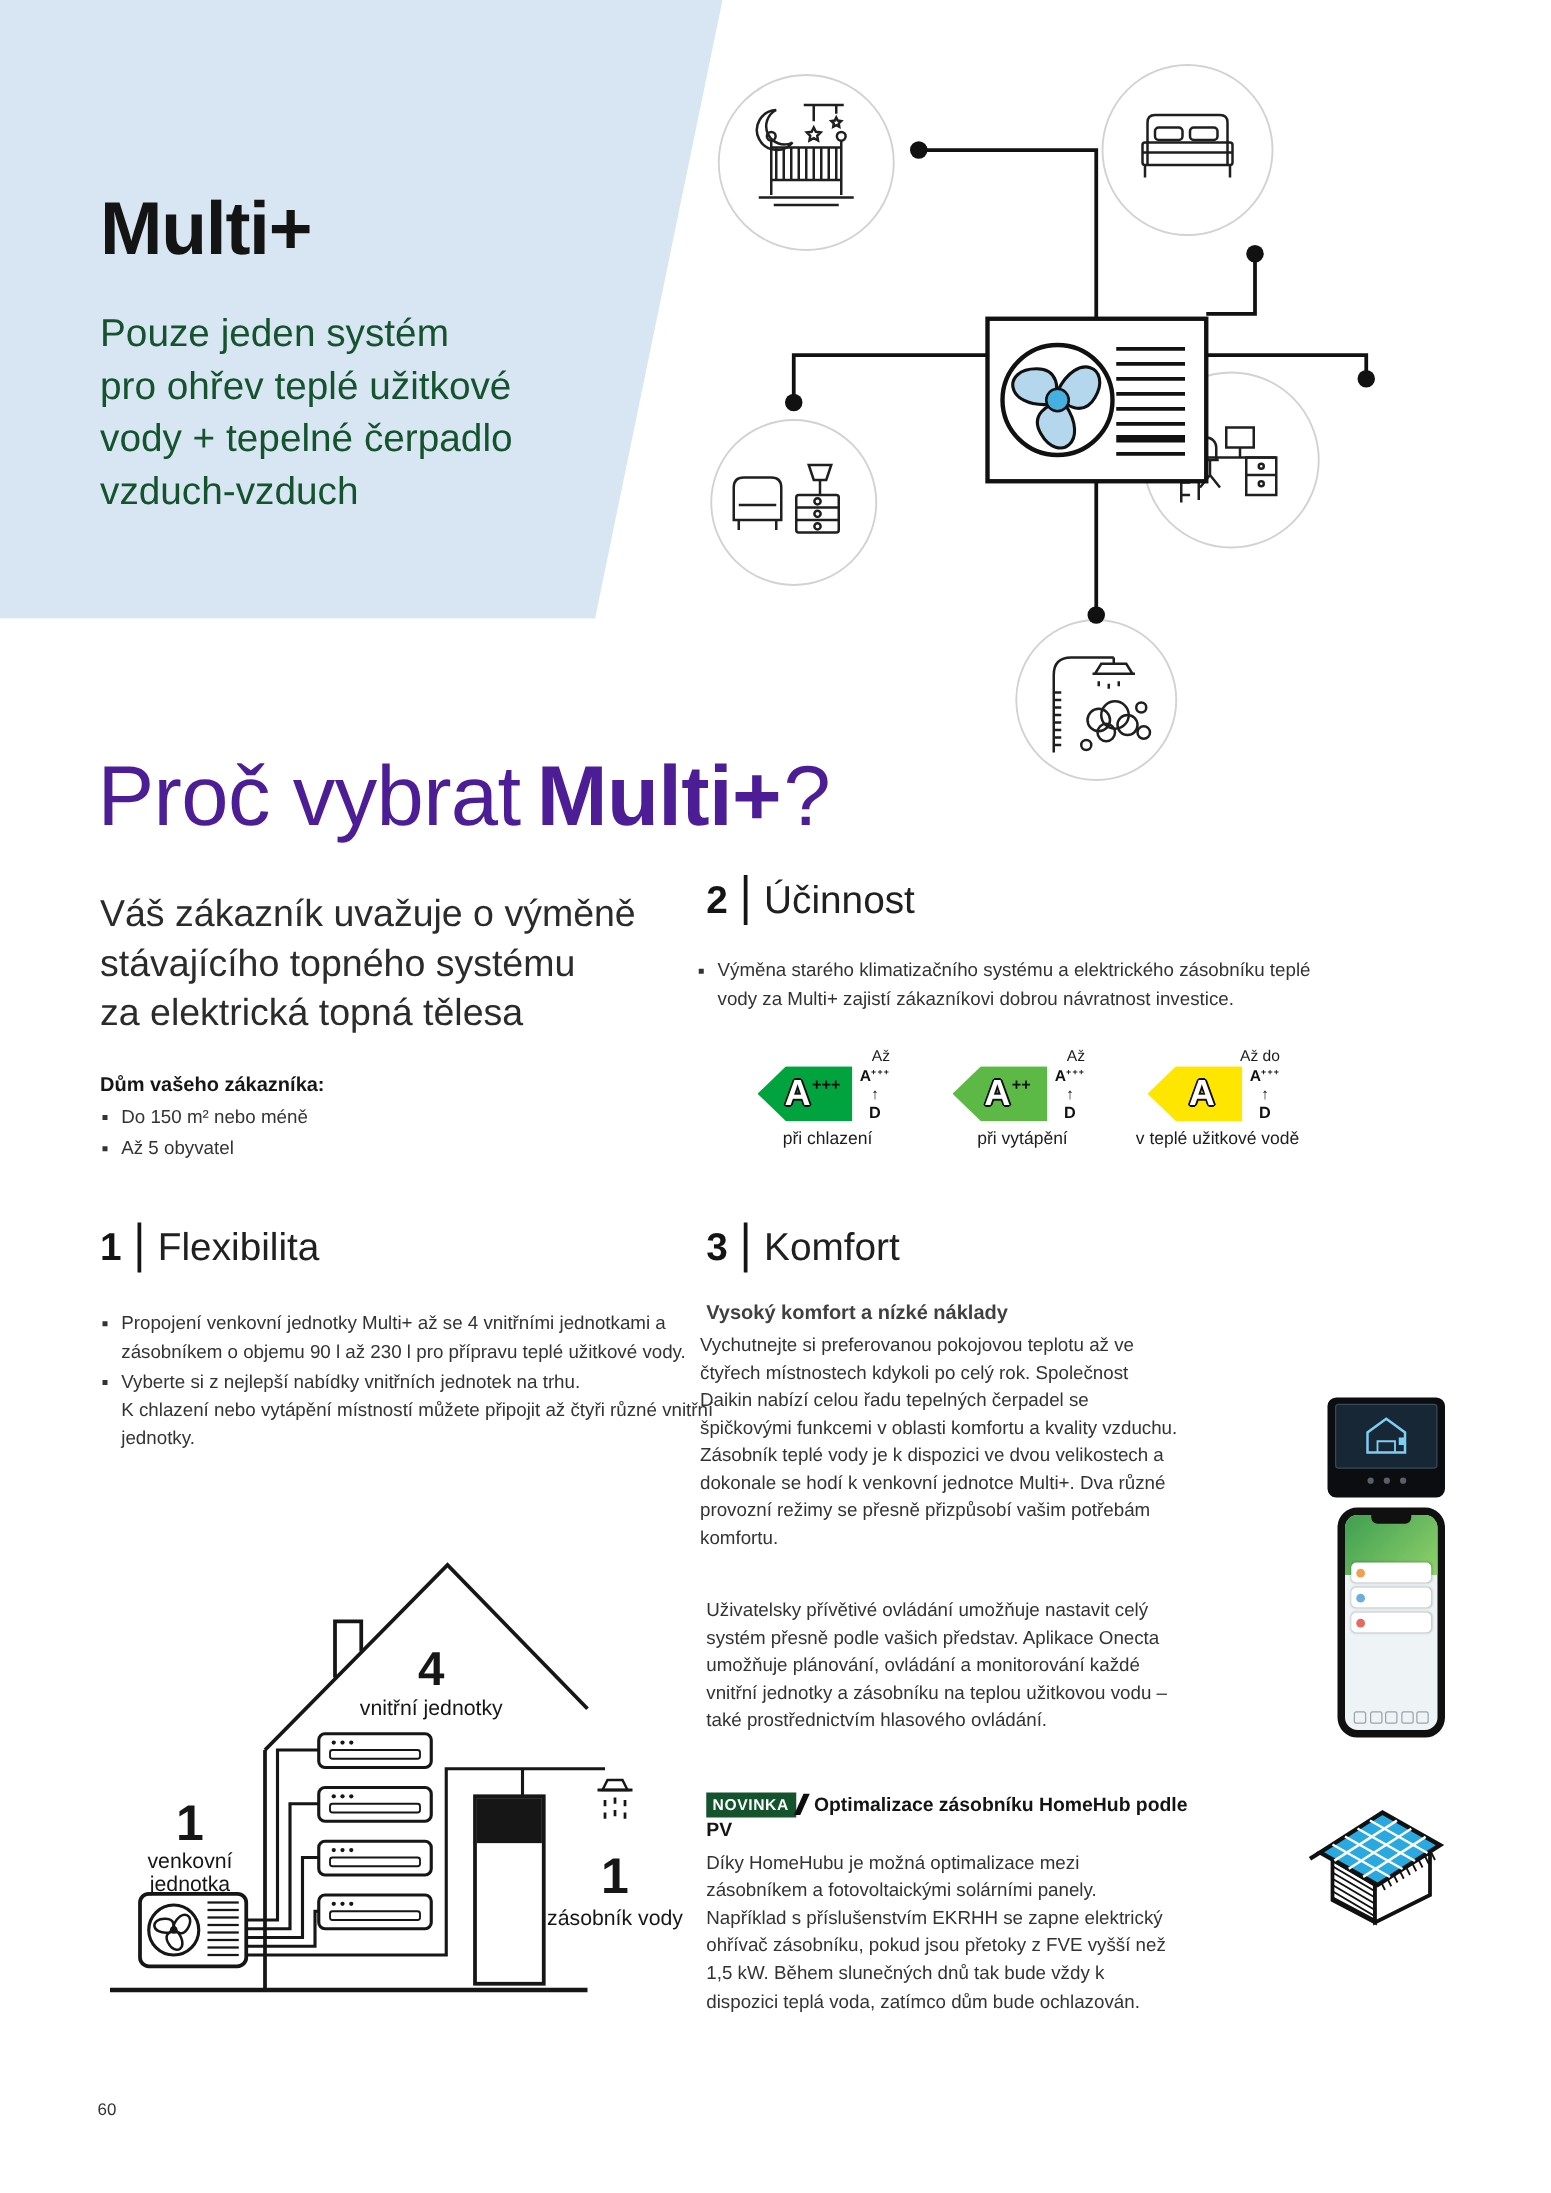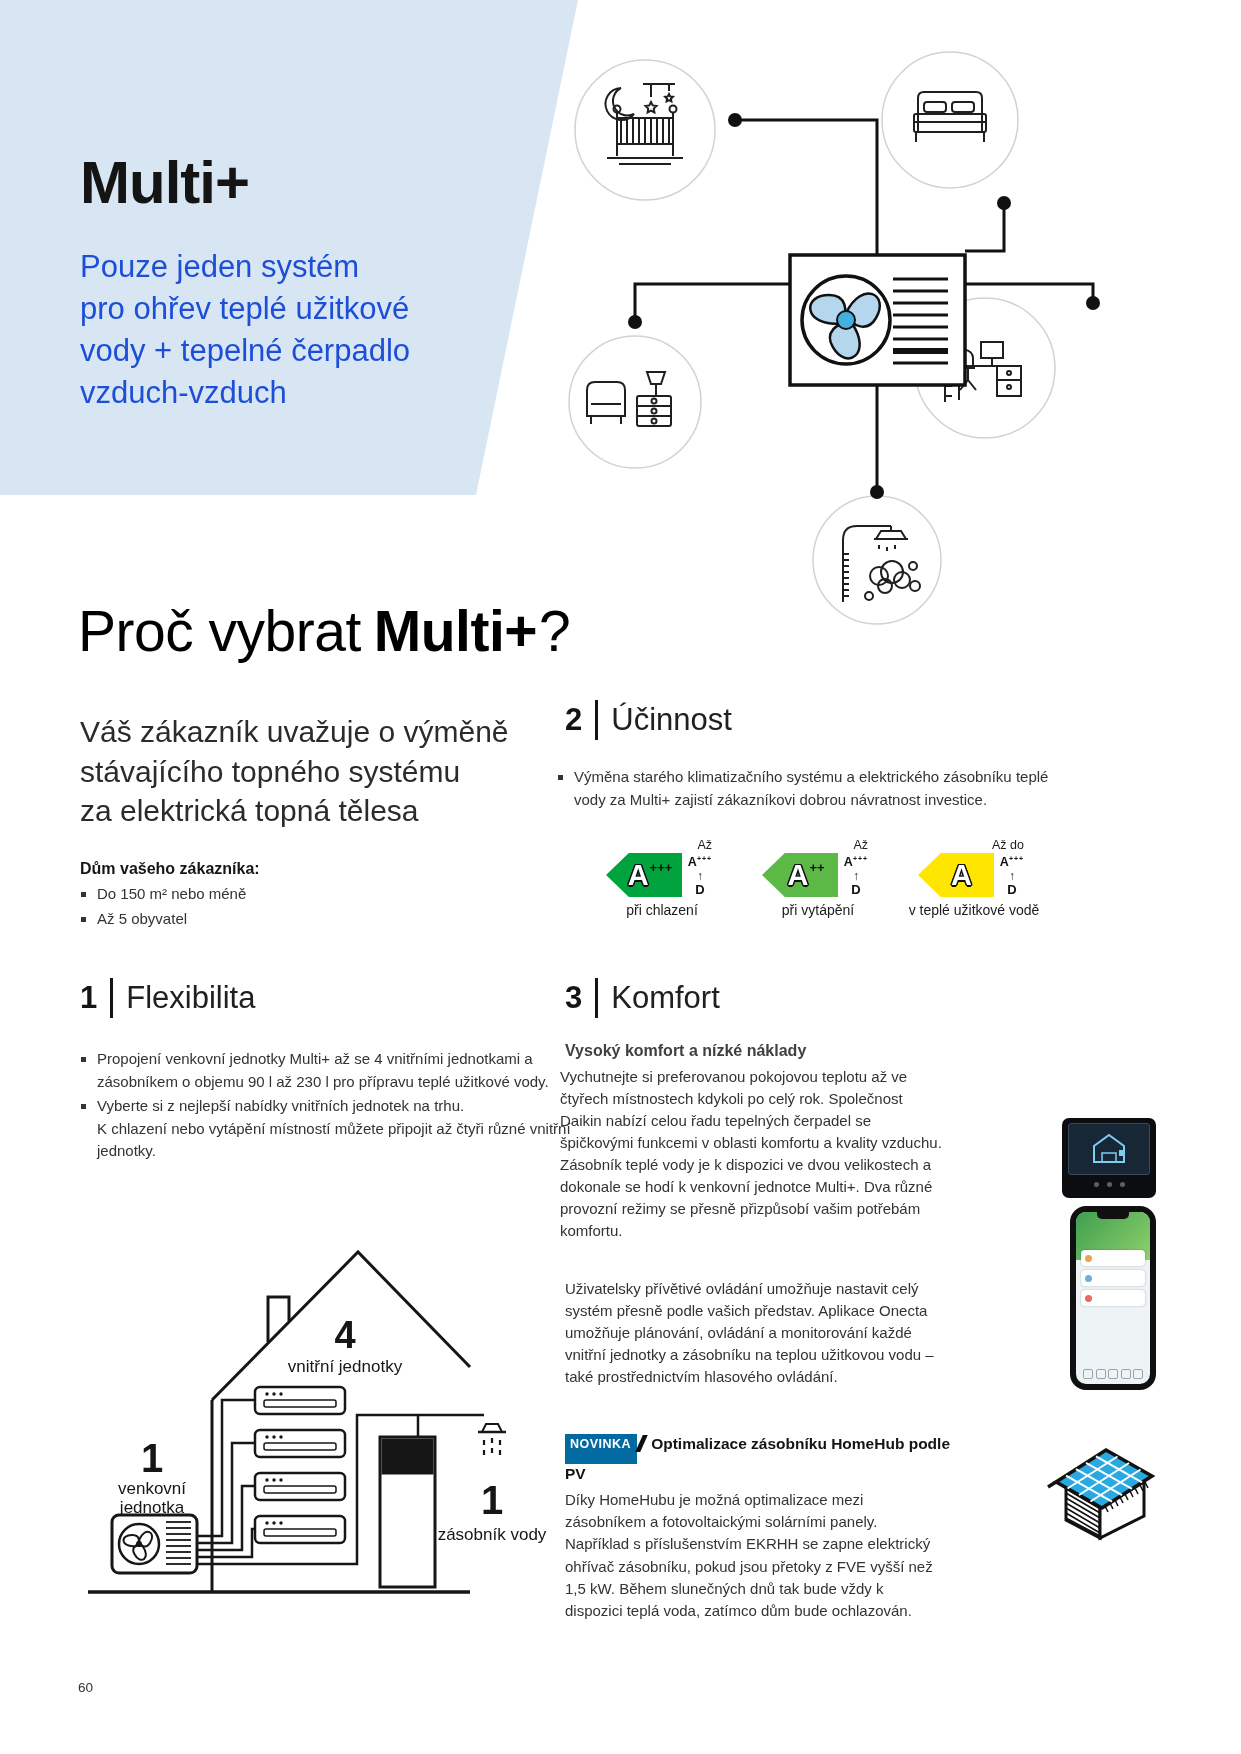--- a/index.html
+++ b/index.html
@@ -2,23 +2,23 @@
 <html><head>
 <meta charset="utf-8">
 <style>
   html,body{margin:0;padding:0;width:1241px;height:1754px;overflow:hidden;background:#fff;
     font-family:"Liberation Sans",sans-serif;color:#242424;}
   .abs{position:absolute;}
   
   #hero-bg{left:0;top:0;width:600px;height:495px;
     clip-path:polygon(0 0,578px 0,476px 495px,0 495px);}
   #hero-title{left:80px;top:148px;font-size:60px;font-weight:600;letter-spacing:-1px;color:#141414;}
-  #hero-sub{left:80px;top:246px;font-size:31px;font-weight:300;line-height:1.36;color:#1d4ed8;white-space:pre-line;}
-  
-  #why-head{left:78px;top:598px;font-size:57px;letter-spacing:-0.5px;color:#000000;}
+  #hero-sub{left:80px;top:246px;font-size:31px;font-weight:300;line-height:1.36;color:#14532d;white-space:pre-line;}
+  
+  #why-head{left:78px;top:598px;font-size:68px;letter-spacing:-0.5px;color:#4c1d95;}
   #why-head .lt{font-weight:300;}
   #why-head .bd{font-weight:700;margin-left:13px;margin-right:2px;}
   
   #intro-head{left:80px;top:712px;font-size:30px;font-weight:300;line-height:1.32;color:#2b2b2b;white-space:pre-line;}
   #customer{left:80px;top:860px;width:420px;}
   #customer .ct{font-size:16px;font-weight:700;margin-bottom:5px;color:#161616;}
   ul.blist{margin:0;padding-left:17px;list-style:square;font-size:15px;line-height:1.5;color:#333;}
   ul.blist li{margin-bottom:2px;white-space:pre-line;}
   
   .sec-head{display:flex;align-items:center;gap:13px;}
@@ -47,22 +47,22 @@
   .escale-bot{font-size:13px;font-weight:700;line-height:1;color:#111;}
   .ecaption{font-size:14px;color:#1c1c1c;margin-top:5px;text-align:left;white-space:nowrap;}
   
   #comf-sub{left:565px;top:1042px;font-size:16px;font-weight:700;color:#404040;}
   .para{font-size:15px;line-height:1.47;color:#333;}
   #comf-p1{left:560px;top:1066px;width:388px;}
   #comf-p2{left:565px;top:1278px;width:388px;}
   
   #novinka{left:565px;top:1434px;width:394px;}
   #novinka .nv-line{font-size:15.5px;font-weight:700;color:#141414;line-height:1.3;}
-  .badge{display:inline-block;background:#0369a1;color:#fff;font-size:12.5px;font-weight:700;
-    letter-spacing:.5px;padding:2px 6px 12px 5px;vertical-align:1px;}
+  .badge{display:inline-block;background:#14532d;color:#fff;font-size:12.5px;font-weight:700;
+    letter-spacing:.5px;padding:2px 6px 2px 5px;vertical-align:1px;}
   .badge-slash{display:inline-block;width:5px;height:17px;background:#0e0e0e;transform:skewX(-24deg);
     margin:0 7px 0 2px;vertical-align:-3px;}
   #novinka .para{margin-top:5px;width:380px;}
   
   #controller{left:1062px;top:1118px;width:94px;height:80px;background:#0c0d10;border-radius:7px;
     padding:5px 6px;box-sizing:border-box;}
   .ctrl-screen{height:50px;background:#172735;border-radius:3px;border:1px solid #384a5a;
     display:flex;align-items:center;justify-content:center;}
   .ctrl-btns{display:flex;justify-content:center;gap:8px;margin-top:7px;}
   .ctrl-dot{width:5px;height:5px;border-radius:50%;background:#5a6068;}

